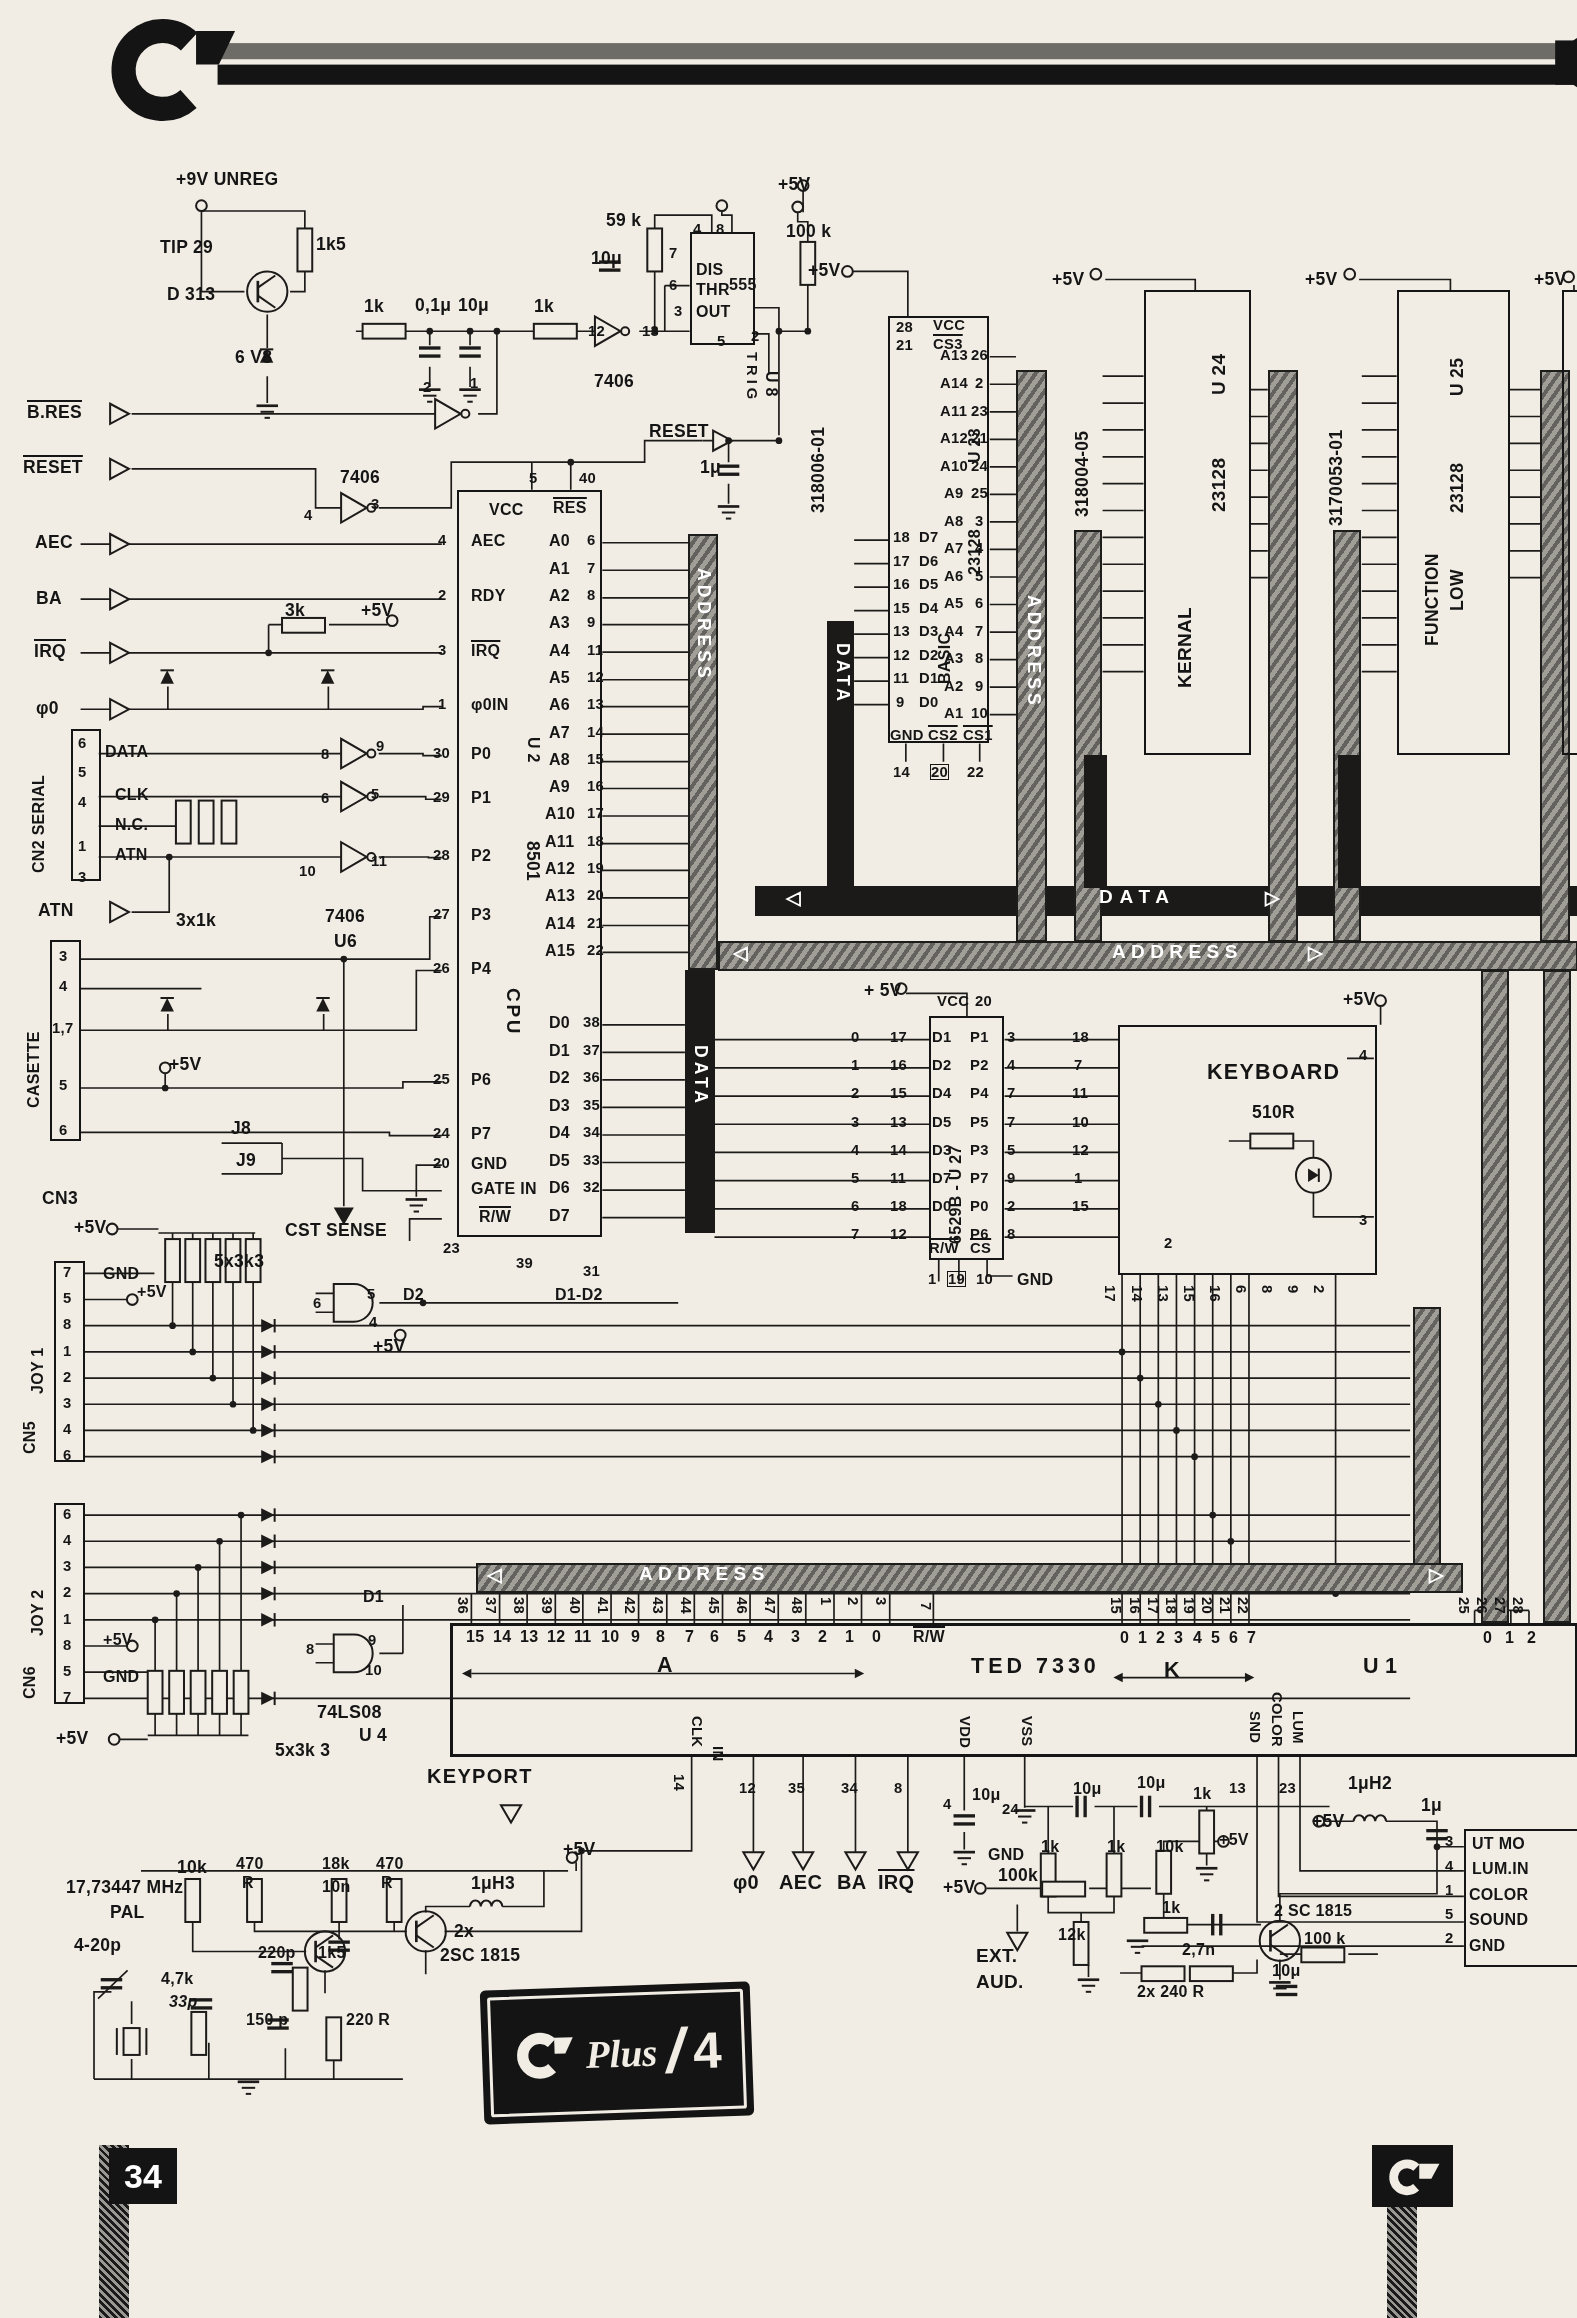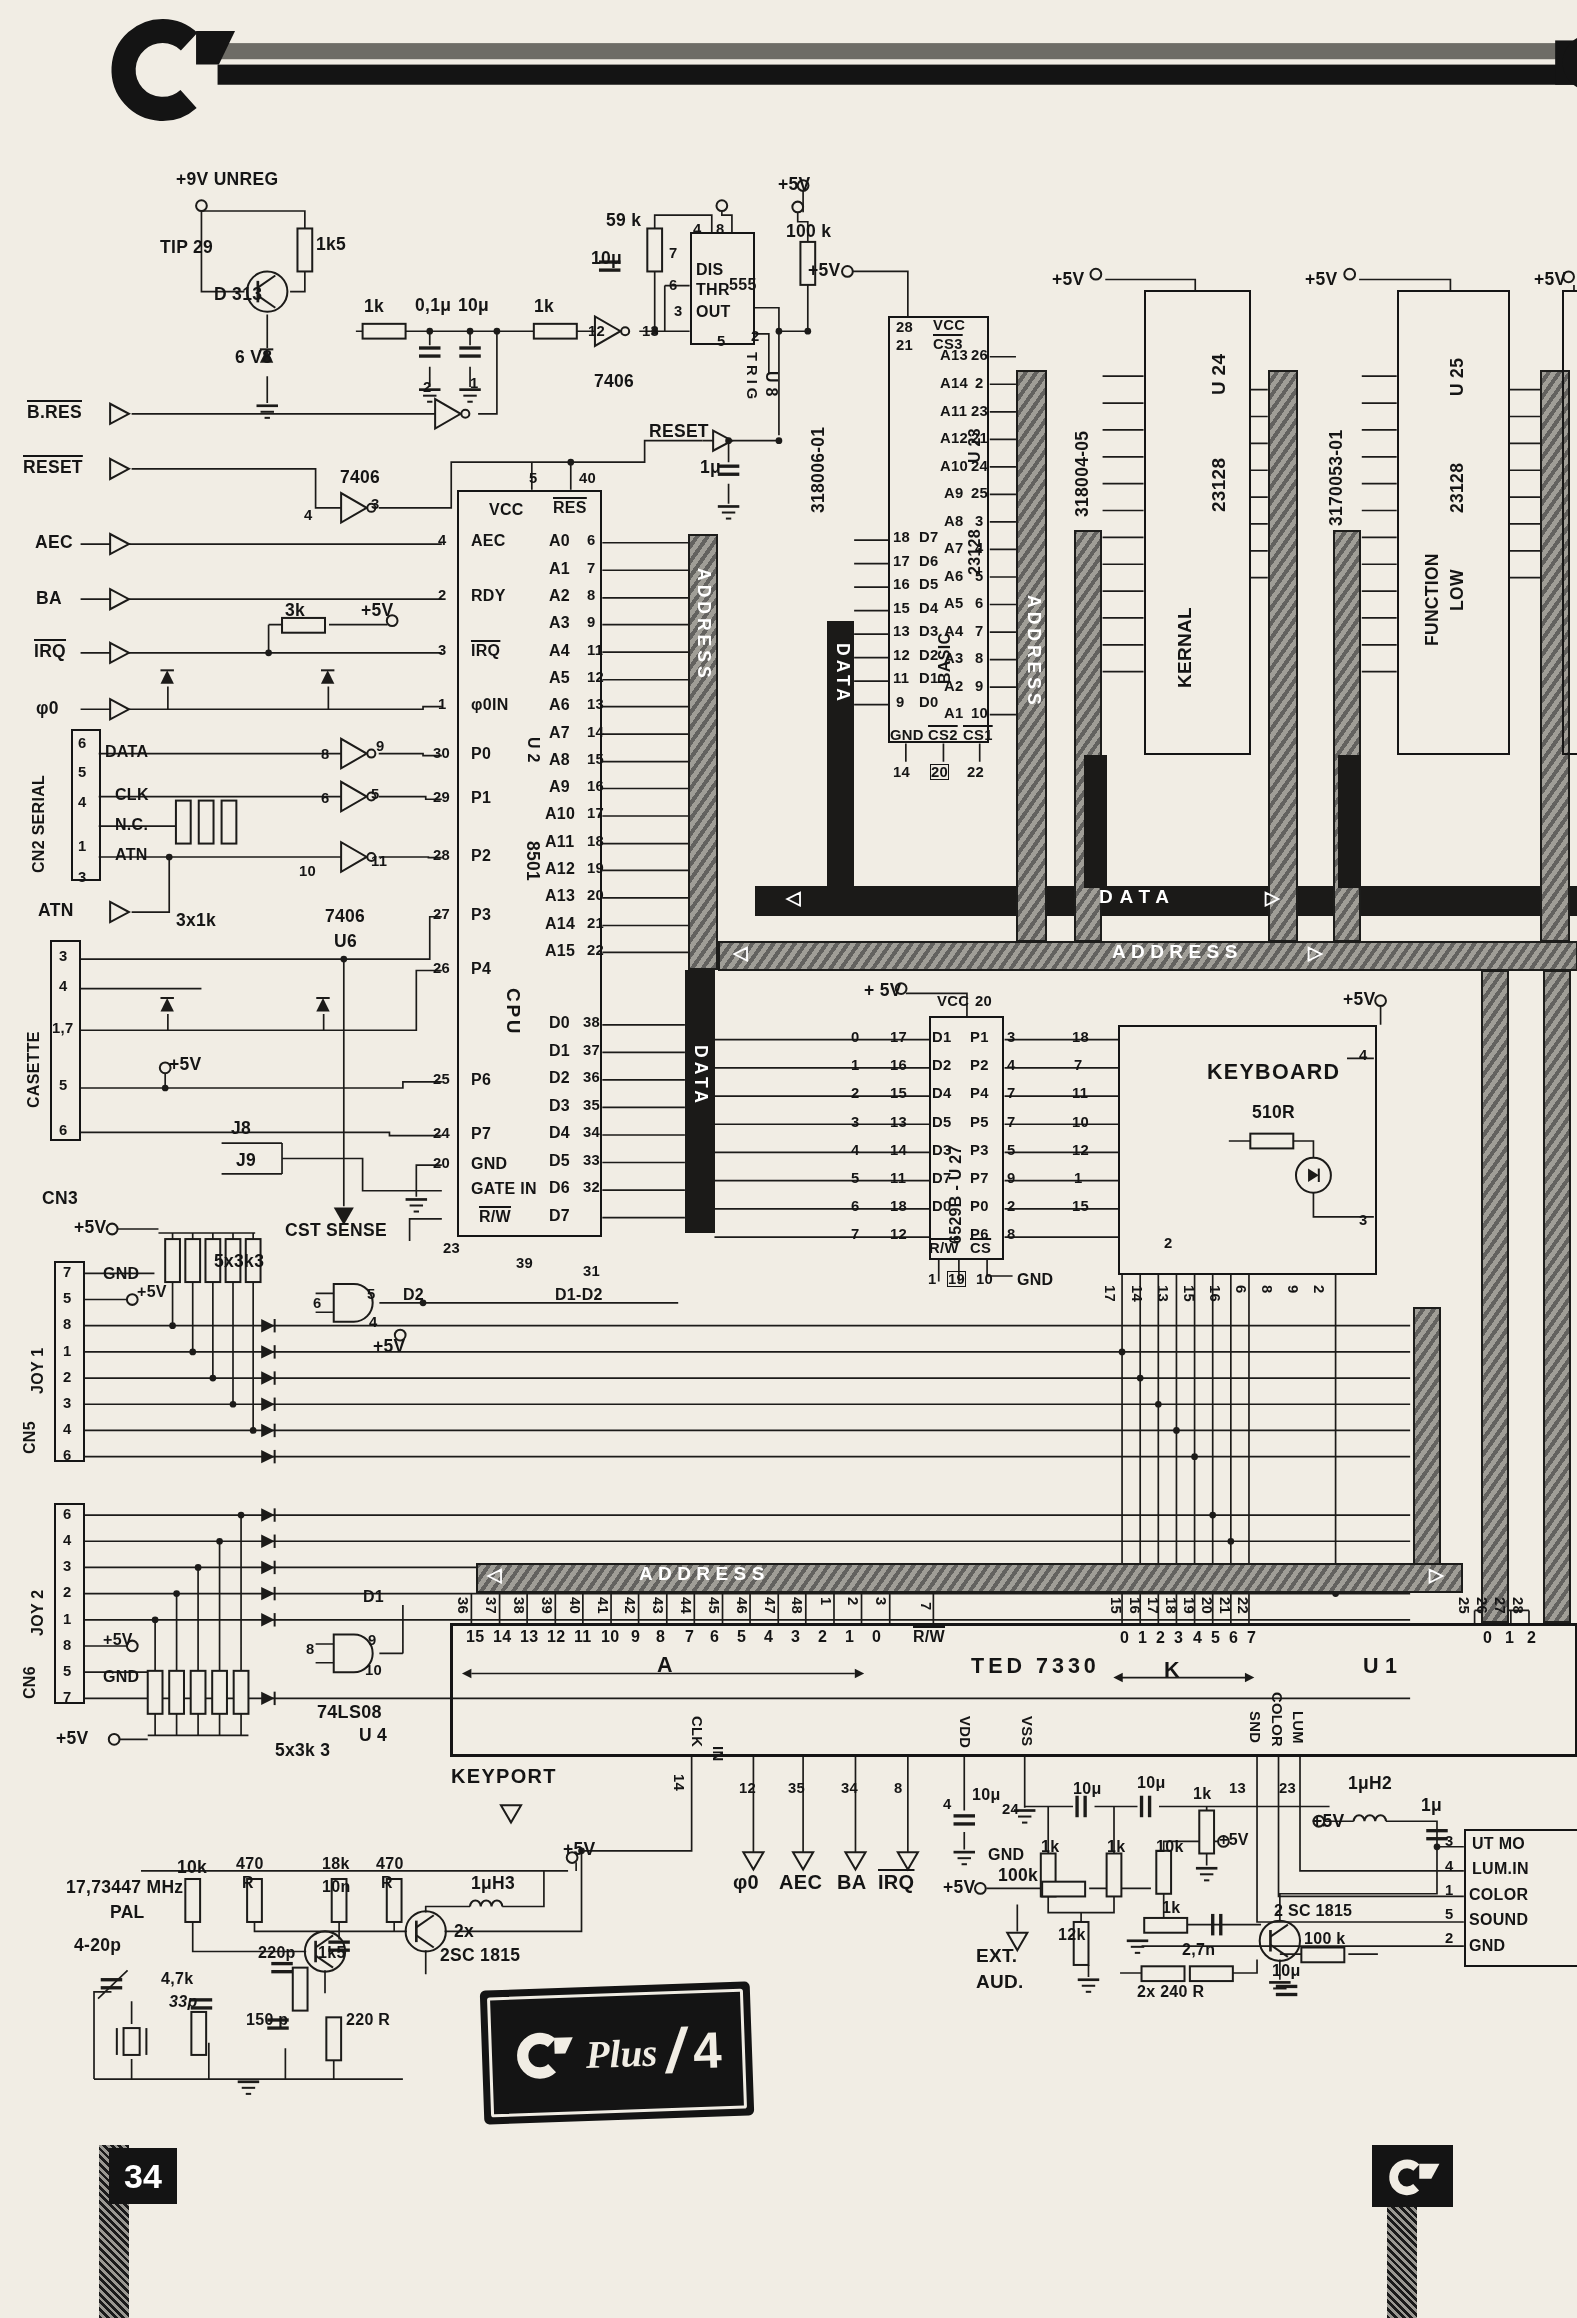--- a/index.html
+++ b/index.html
@@ -331,21 +331,21 @@
       <div class="icbox" style="left: 888px; top: 316px; width: 101px; height: 427px; border-width: 2.7px;"></div>
       <div class="icbox" style="left: 1144px; top: 290px; width: 107px; height: 465px; border-width: 2.7px;"></div>
       <div class="icbox" style="left: 1397px; top: 290px; width: 113px; height: 465px; border-width: 2.7px;"></div>
       <div class="icbox" style="left: 1562px; top: 290px; width: 27px; height: 465px; border-width: 2.7px;"></div>
       <div class="icbox" style="left: 929px; top: 1016px; width: 75px; height: 244px; border-width: 2px;"></div>
       <div class="icbox" style="left: 1118px; top: 1025px; width: 259px; height: 250px; border-width: 2px;"></div>
       <div class="icbox" style="left: 450px; top: 1623px; width: 1128px; height: 134px; border-width: 3.4px;"></div>
       <div class="icbox" style="left: 1464px; top: 1829px; width: 118px; height: 138px; border-width: 2px;"></div>
       <div class="lb" style="left: 176px; top: 171px; font-size: 17.5px;">+9V UNREG</div>
       <div class="lb" style="left: 160px; top: 239px; font-size: 17.5px;">TIP 29</div>
-      <div class="lb" style="left: 167px; top: 286px; font-size: 17.5px; margin-left: 47px;">D 313</div>
+      <div class="lb" style="left: 167px; top: 286px; font-size: 17.5px;">D 313</div>
       <div class="lb" style="left: 316px; top: 236px; font-size: 17.5px;">1k5</div>
       <div class="lb" style="left: 235px; top: 349px; font-size: 17.5px;">6 V8</div>
       <div class="lb" style="left: 364px; top: 298px; font-size: 17.5px;">1k</div>
       <div class="lb" style="left: 415px; top: 297px; font-size: 17.5px;">0,1μ</div>
       <div class="lb" style="left: 458px; top: 297px; font-size: 17.5px;">10μ</div>
       <div class="lb" style="left: 534px; top: 298px; font-size: 17.5px;">1k</div>
       <div class="lb" style="left: 588px; top: 324px; font-size: 14.8px;">12</div>
       <div class="lb" style="left: 642px; top: 324px; font-size: 14.8px;">13</div>
       <div class="lb" style="left: 594px; top: 373px; font-size: 17.5px;">7406</div>
       <div class="lb" style="left: 423px; top: 380px; font-size: 14.8px;">2</div>
@@ -756,21 +756,21 @@
       <div class="lb" style="left: 1279px; top: 1781px; font-size: 14.8px;">23</div>
       <div class="lb" style="left: 988px; top: 1847px; font-size: 16px;">GND</div>
       <div class="lb" style="left: 733px; top: 1873px; font-size: 20px;">φ0</div>
       <div class="lb" style="left: 779px; top: 1873px; font-size: 20px;">AEC</div>
       <div class="lb" style="left: 837px; top: 1873px; font-size: 20px;">BA</div>
       <div class="lb ol" style="left: 878px; top: 1873px; font-size: 20px;">IRQ</div>
       <div class="lb" style="left: 943px; top: 1879px; font-size: 17.5px;">+5V</div>
       <div class="lb" style="left: 998px; top: 1867px; font-size: 17.5px;">100k</div>
       <div class="lb" style="left: 976px; top: 1947px; font-size: 19px;">EXT.</div>
       <div class="lb" style="left: 976px; top: 1973px; font-size: 19px;">AUD.</div>
-      <div class="lb" style="letter-spacing: 1.3px; left: 427px; top: 1767px; font-size: 20px; margin-left: 24px;">KEYPORT</div>
+      <div class="lb" style="letter-spacing: 1.3px; left: 427px; top: 1767px; font-size: 20px;">KEYPORT</div>
       <div class="lb" style="left: 177px; top: 1859px; font-size: 17.5px;">10k</div>
       <div class="lb" style="left: 236px; top: 1856px; font-size: 16px;">470</div>
       <div class="lb" style="left: 242px; top: 1875px; font-size: 16px;">R</div>
       <div class="lb" style="left: 322px; top: 1856px; font-size: 16px;">18k</div>
       <div class="lb" style="left: 322px; top: 1879px; font-size: 16px;">10n</div>
       <div class="lb" style="left: 376px; top: 1856px; font-size: 16px;">470</div>
       <div class="lb" style="left: 381px; top: 1875px; font-size: 16px;">R</div>
       <div class="lb" style="left: 471px; top: 1875px; font-size: 17.5px;">1μH3</div>
       <div class="lb" style="left: 563px; top: 1841px; font-size: 17.5px;">+5V</div>
       <div class="lb" style="left: 66px; top: 1879px; font-size: 17.5px;">17,73447 MHz</div>

